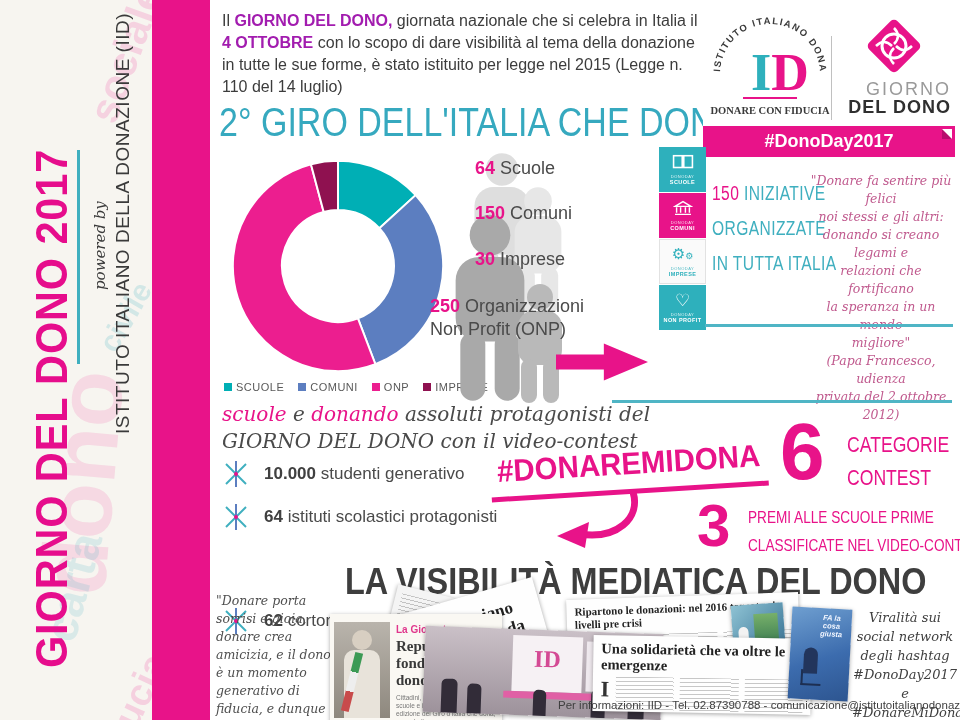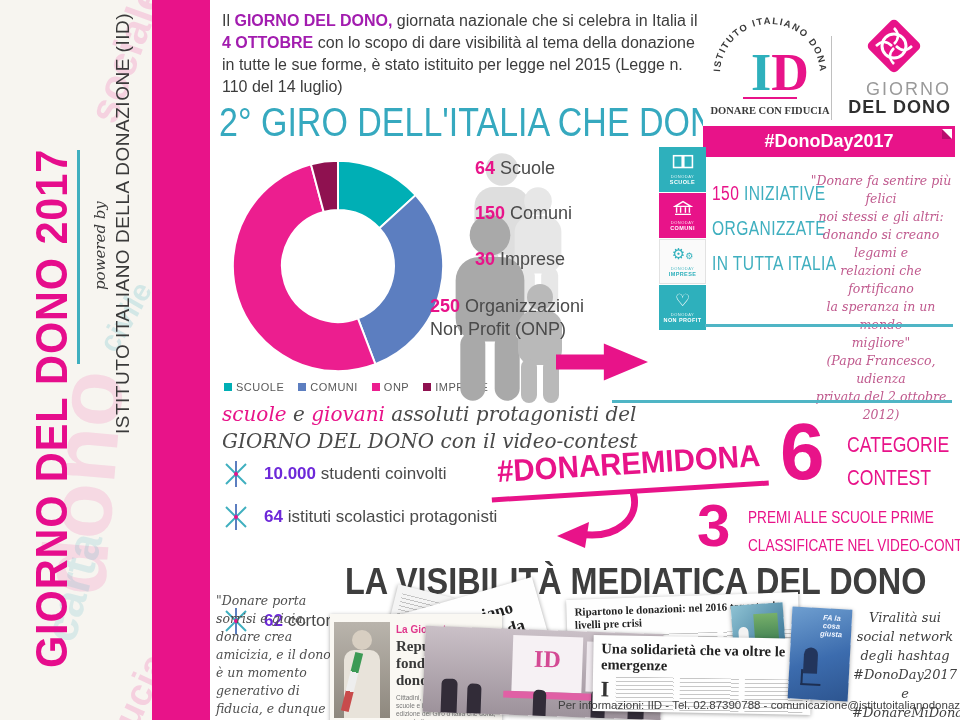--- a/index.html
+++ b/index.html
@@ -117,21 +117,21 @@
     position:absolute; left:222px; top:401px;
     font-family:"DejaVu Serif", serif; font-style:italic;
     font-size:20px; line-height:27px; color:#4a4a4a;
   }
   #protagonists .hl { color:#e81389; }
 
   
   .bullet { position:absolute; left:222px; display:flex; align-items:center; gap:14px; }
   #bullet-0 { top:460px; } #bullet-1 { top:503px; } #bullet-2 { top:562px;margin-top:45px; }
   .bullet .txt { font-size:17px; color:#4a4a4a; }
-  .bullet .num { font-weight:bold; color:#6d28d9;text-align:right; }
+  .bullet .num { font-weight:bold; color:#404040;text-align:right; }
 
   
   #hashtag {
     position:absolute; left:483px; top:446px; width:292px; text-align:center;
     transform:rotate(-3.5deg) scaleX(.95);
     font-size:31px; font-weight:bold; color:#e81389;
     border-bottom:5px solid #e81389; padding-bottom:7px; white-space:nowrap;
   }
   #curl-arrow { position:absolute; left:545px; top:490px; }
 
@@ -353,32 +353,32 @@
 privata del 2 ottobre 2012)</div>
   </div>
 
   <div class="teal-line" id="teal-line-1"></div>
 
   <div id="big-arrow"></div>
 
   <div class="teal-line" id="teal-line-2"></div>
 
   <div id="protagonists">
-    <div><span class="hl">scuole</span><span> e </span><span class="hl">giovani</span><span> assoluti protagonisti del</span></div>
+    <div><span class="hl">scuole</span><span> e </span><span class="hl">donando</span><span> assoluti protagonisti del</span></div>
     <div>GIORNO DEL DONO con il video-contest</div>
   </div>
 
   <div class="bullet" id="bullet-0">
     <svg width="28" height="28" viewBox="0 0 28 28">
         <line x1="4" y1="24" x2="24" y2="4" stroke="#3fafbf" stroke-width="2"></line>
         <line x1="4" y1="4" x2="24" y2="24" stroke="#3fafbf" stroke-width="2"></line>
         <line x1="14" y1="1" x2="14" y2="27" stroke="#5c7ec0" stroke-width="2"></line>
         <circle cx="14" cy="14" r="2" fill="#e81389"></circle>
       </svg>
-    <span class="txt"><span class="num">10.000</span><span> studenti coinvolti</span></span>
+    <span class="txt"><span class="num">10.000</span><span> studenti generativo</span></span>
   </div>
   <div class="bullet" id="bullet-1">
     <svg width="28" height="28" viewBox="0 0 28 28">
         <line x1="4" y1="24" x2="24" y2="4" stroke="#3fafbf" stroke-width="2"></line>
         <line x1="4" y1="4" x2="24" y2="24" stroke="#3fafbf" stroke-width="2"></line>
         <line x1="14" y1="1" x2="14" y2="27" stroke="#5c7ec0" stroke-width="2"></line>
         <circle cx="14" cy="14" r="2" fill="#e81389"></circle>
       </svg>
     <span class="txt"><span class="num">64</span><span> istituti scolastici protagonisti</span></span>
   </div>

